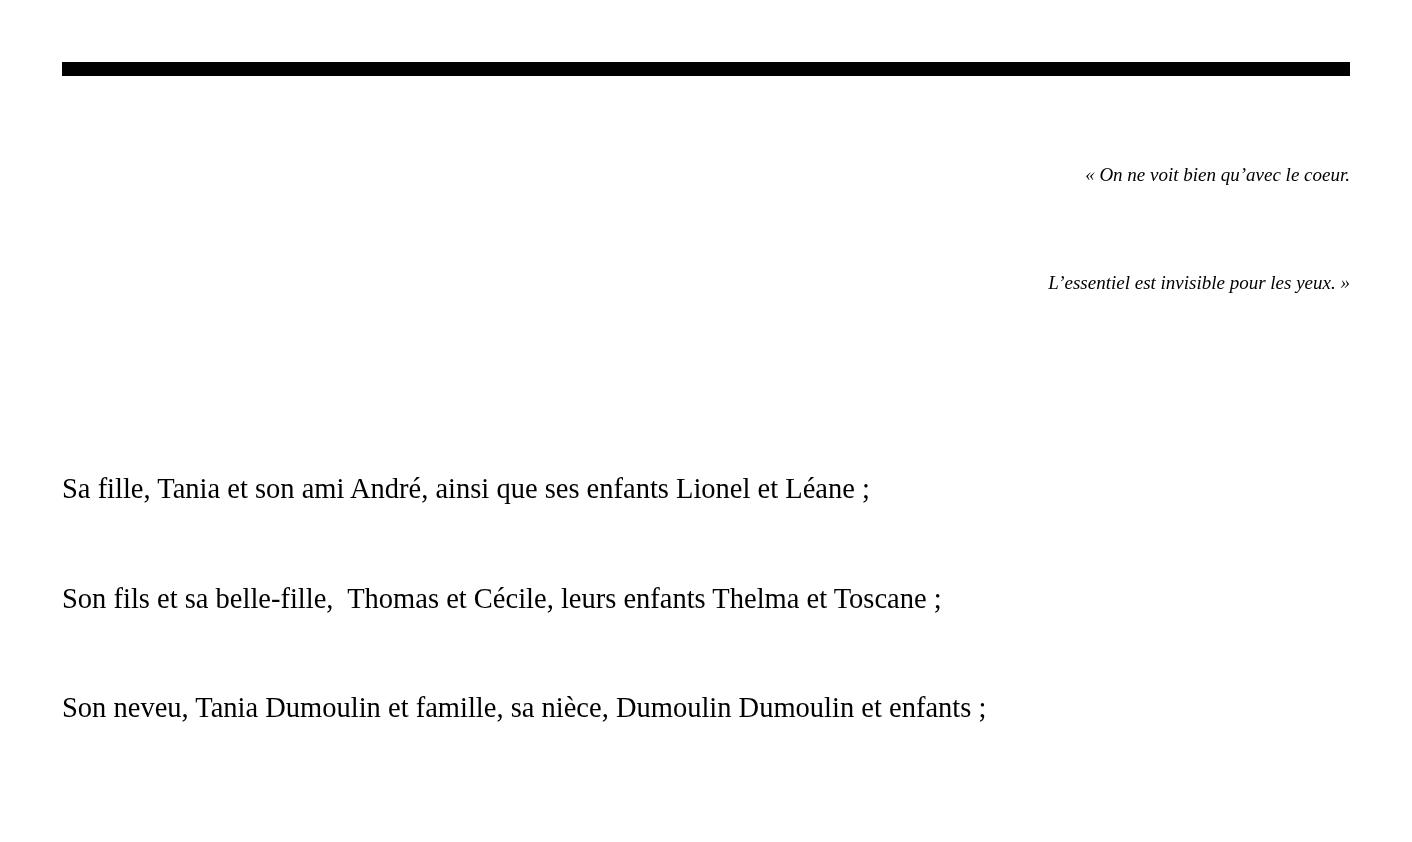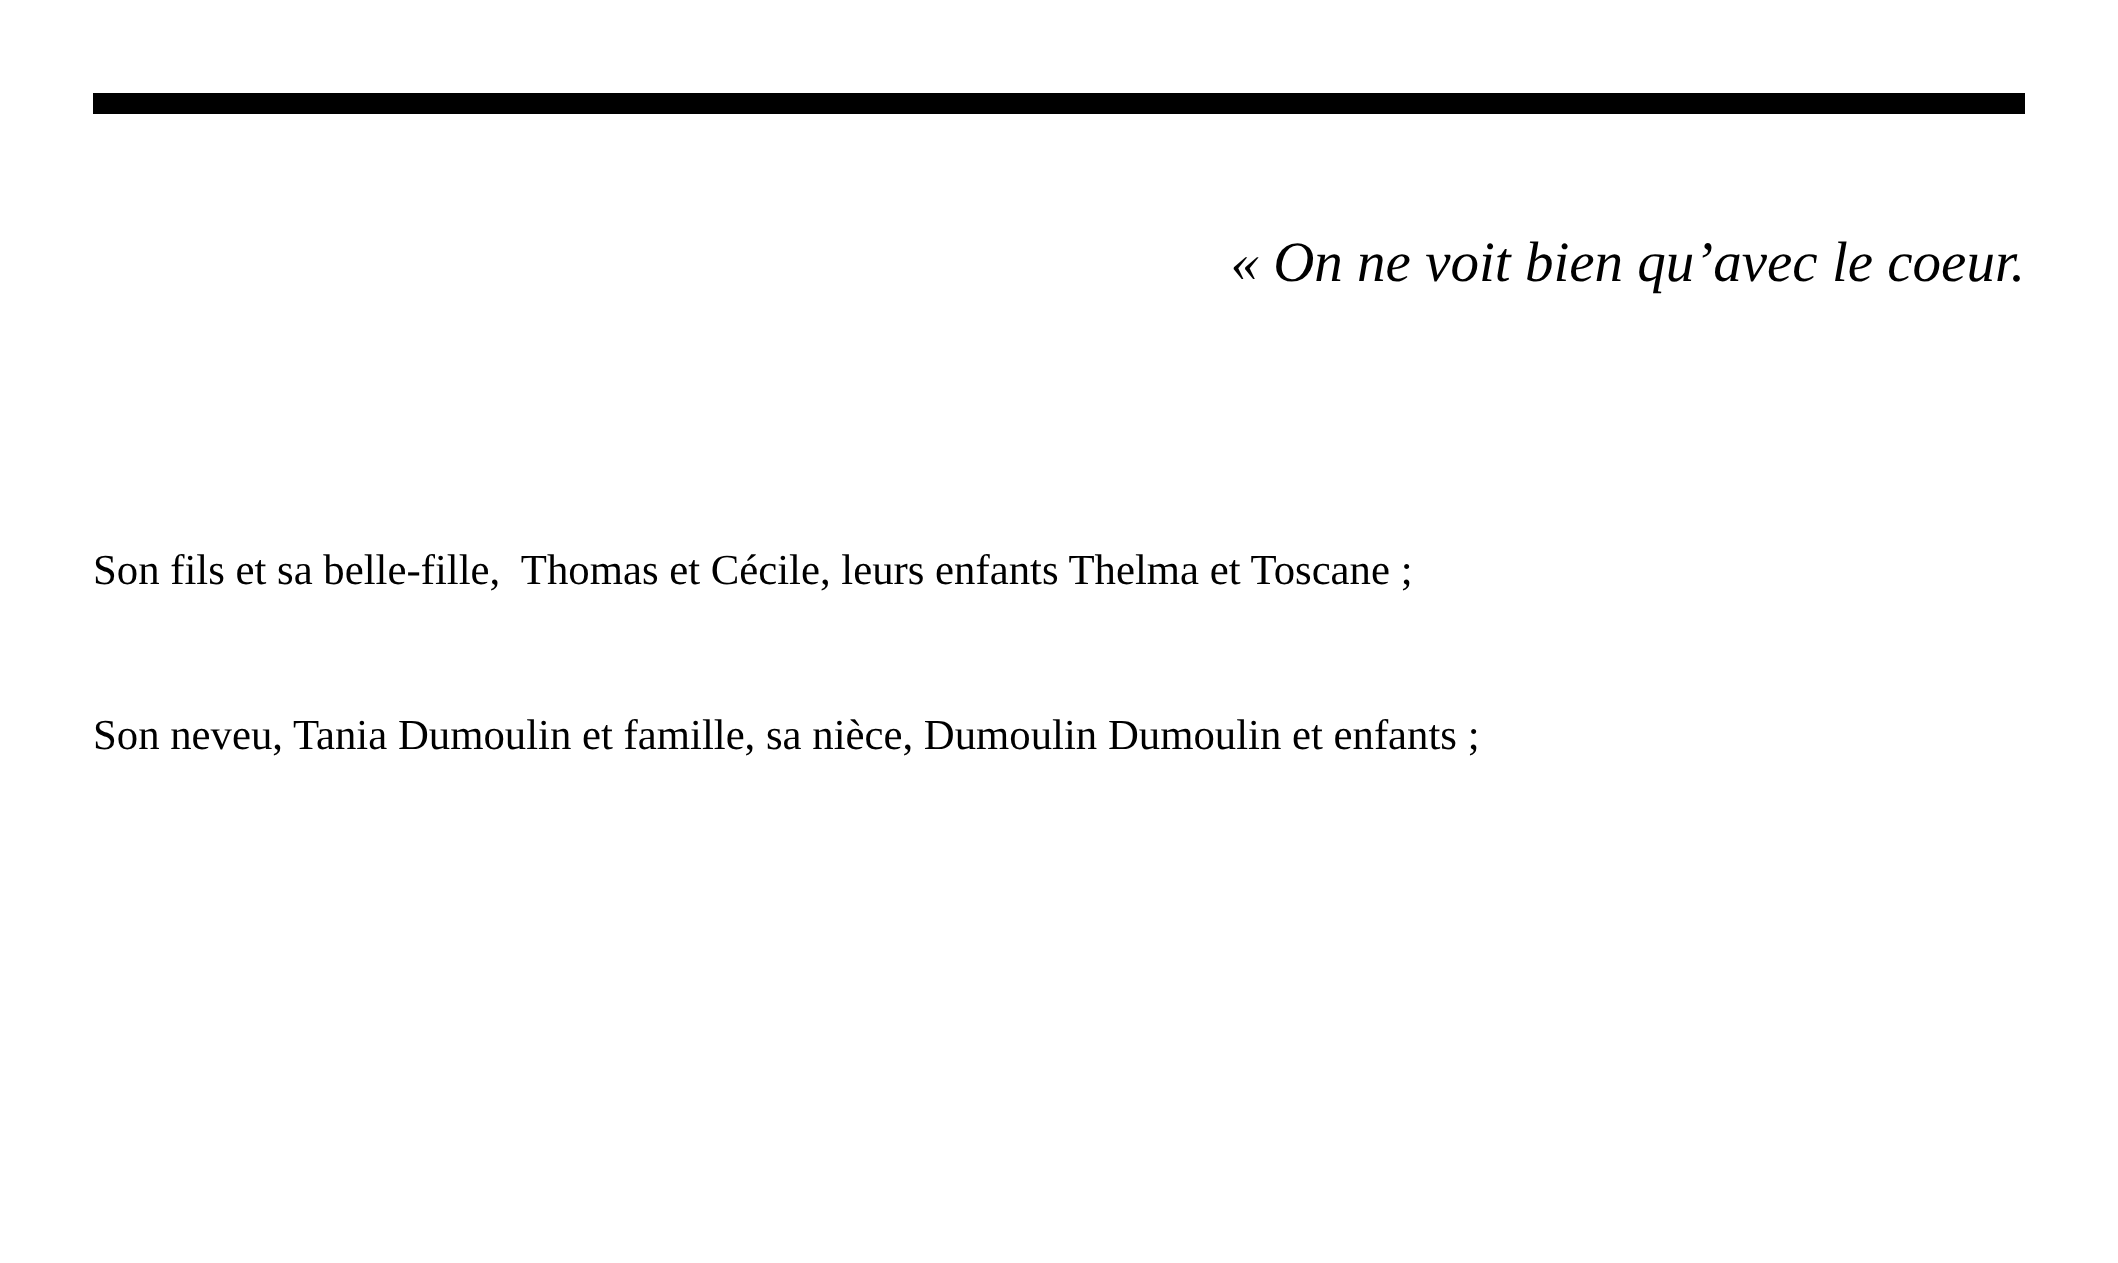--- a/index.html
+++ b/index.html
@@ -29,21 +29,21 @@
     width: 100%;
   }
   .rule-top {
     margin-top: 62px;
     height: 14px;
   }
   .quote {
     margin-top: 9px;
     text-align: right;
     font-style: italic;
-    font-size: 38px;
+    font-size: 19px;
     line-height: 36px;
     white-space: pre-wrap;
   }
   .para {
     font-size: 28.5px;
     line-height: 36.5px;
     white-space: pre-wrap;
   }
   .family {
     margin-top: 25px;
@@ -53,23 +53,25 @@
 </head>
 <body>
 
 <div class="page">
   <div class="content">
 
     <div class="rule rule-top"></div>
 
     <div class="quote">
       <div>« On ne voit bien qu’avec le coeur.</div>
+      <div>L’essentiel est invisible pour les yeux. »</div>
     </div>
 
     <div class="para family">
+      <div>Sa fille, Tania et son ami André, ainsi que ses enfants Lionel et Léane ;</div>
       <div>Son fils et sa belle-fille,&nbsp; Thomas et Cécile, leurs enfants Thelma et Toscane ;</div>
       <div><span>Son neveu, Tania </span><b>Dumoulin</b><span> et famille, sa nièce, Dumoulin </span><b>Dumoulin</b><span> et enfants ;</span></div>
       
       
     </div>
 
   </div>
 </div>
 
 </body></html>

